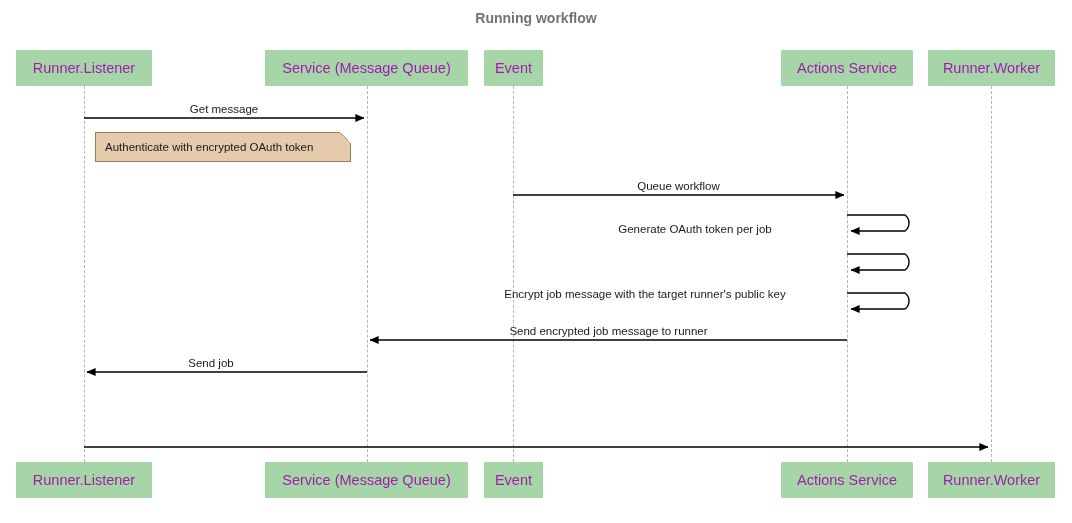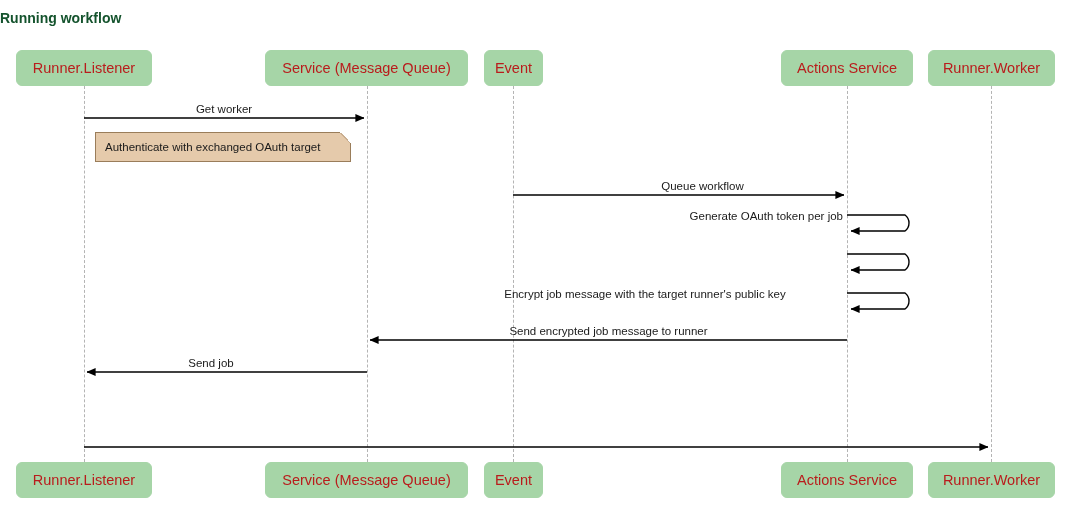--- a/index.html
+++ b/index.html
@@ -3,28 +3,28 @@
 <meta charset="utf-8">
 <style>
   html,body{margin:0;padding:0;}
   body{
     width:1072px;height:523px;background:#ffffff;
     font-family:"Liberation Sans",sans-serif;
     overflow:hidden;position:relative;
   }
   #diagram{position:absolute;left:0;top:0;width:1072px;height:523px;}
   .title{
-    position:absolute;width:100%;top:10px;
-    font-size:14px;font-weight:bold;color:#14532d;
+    position:absolute;width:100%;text-align:center;top:10px;
+    font-size:14px;font-weight:bold;color:#737373;
   }
   .participant{
-    position:absolute;height:36px;border-radius:6px;
+    position:absolute;height:36px;border-radius:1px;
     background:#a6d5a7;border:1px solid #a6d5a7;
     display:flex;align-items:center;justify-content:center;
-    font-size:14.5px;color:#b91c1c;box-sizing:border-box;
+    font-size:14.5px;color:#a21caf;box-sizing:border-box;
     white-space:nowrap;
   }
   .lifeline{
     position:absolute;width:0;border-left:1px dashed #b4b4b4;
   }
   .msg-label{
     position:absolute;font-size:11.5px;color:#1a1a1a;
     white-space:nowrap;text-align:center;
   }
   .note{
@@ -82,33 +82,33 @@
 
     <path d="M847,293 L905,293 A10,10 0 0 1 905,309 L851,309" fill="none" stroke="#000" stroke-width="1.4" marker-end="url(#ah)"></path>
 
     <line x1="847" y1="340" x2="370" y2="340" stroke="#000" stroke-width="1.4" marker-end="url(#ah)"></line>
 
     <line x1="367" y1="372" x2="87" y2="372" stroke="#000" stroke-width="1.4" marker-end="url(#ah)"></line>
 
     <line x1="84" y1="447" x2="988" y2="447" stroke="#000" stroke-width="1.4" marker-end="url(#ah)"></line>
   </svg>
 
-  <div class="msg-label" style="left:84px;top:103px;width:280px;">Get worker</div>
+  <div class="msg-label" style="left:84px;top:103px;width:280px;">Get message</div>
 
-  <div class="msg-label" style="left:513px;top:180px;width:331px;margin-left:24px;">Queue workflow</div>
+  <div class="msg-label" style="left:513px;top:180px;width:331px;">Queue workflow</div>
 
-  <div class="msg-label" style="left:547px;top:210px;width:296px;text-align:right;">Generate OAuth token per job</div>
+  <div class="msg-label" style="left:547px;top:223px;width:296px;text-align:center;">Generate OAuth token per job</div>
 
 
   <div class="msg-label" style="left:447px;top:288px;width:396px;">Encrypt job message with the target runner's public key</div>
 
   <div class="msg-label" style="left:370px;top:325px;width:477px;">Send encrypted job message to runner</div>
 
   <div class="msg-label" style="left:71px;top:357px;width:280px;">Send job</div>
 
 
   <div class="note" style="left:95px;top:132px;width:256px;">
-    <span>Authenticate with exchanged OAuth target</span>
+    <span>Authenticate with encrypted OAuth token</span>
     <span class="fold"></span>
   </div>
 
 
 </div>
 
 </body></html>

